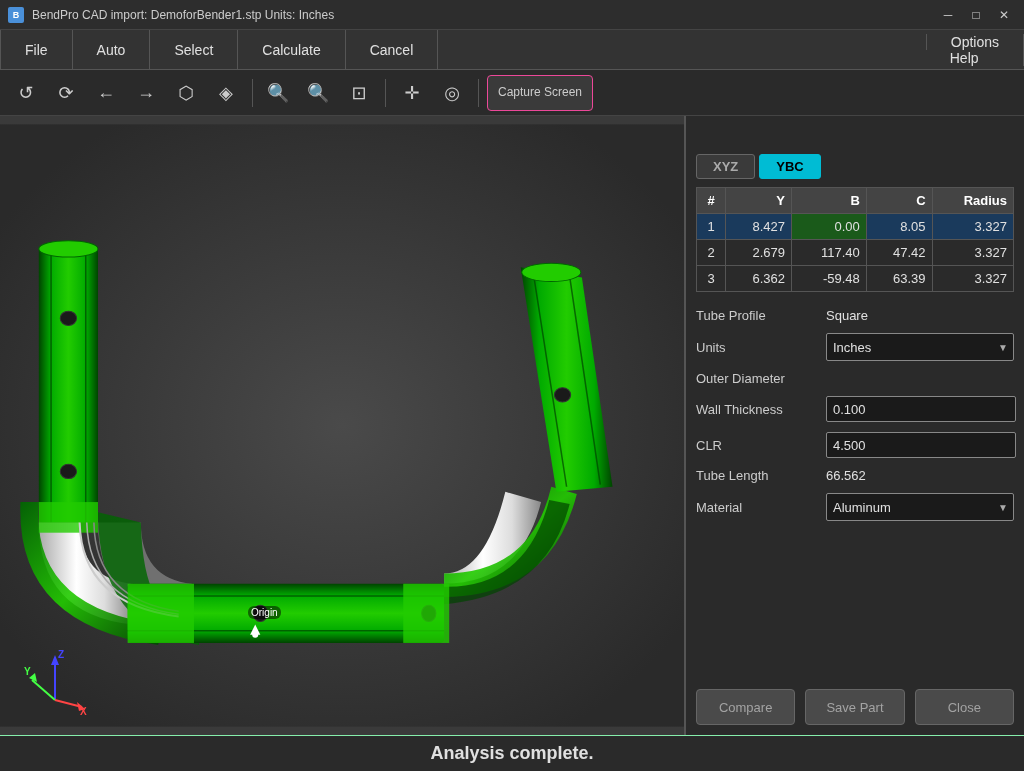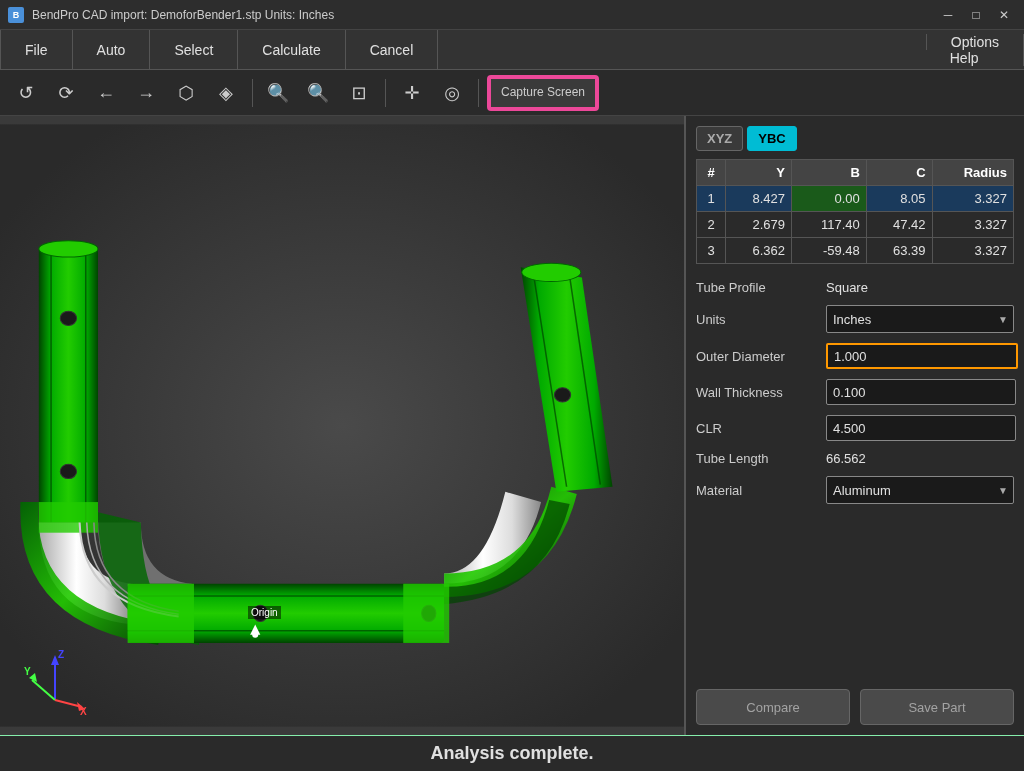--- a/index.html
+++ b/index.html
@@ -96,21 +96,21 @@
       display: flex; align-items: center; justify-content: center;
       font-size: 18px;
     }
     .toolbar-separator {
       width: 1px; height: 28px;
       background: #555;
       margin: 0 4px;
     }
     .capture-btn {
       background: #3a3a3a;
-      border: 4px solid #ec4899;
+      border: 1px solid #ec4899;
       border-radius: 4px;
       color: #ccc;
       padding: 4px 10px;
       cursor: pointer;
       font-size: 12px;
       height: 36px;
       line-height: 1.3;
       text-align: center;
     }
 
@@ -138,26 +138,27 @@
       padding: 10px;
     }
 
     
     #tabs-row {
       display: flex;
       gap: 4px;
       margin-bottom: 8px;
     }
     .tab-btn {
-      padding: 4px 10px;
+      padding: 4px 16px;
       border: 1px solid #666;
       border-radius: 3px;
       cursor: pointer;
       font-size: 13px;
       font-weight: bold;
+      margin-top: 28px;
     }
     .tab-btn.inactive {
       background: #3a3a3a;
       color: #aaa;
     }
     .tab-btn.active {
       background: #00bcd4;
       color: #000;
       border-color: #00bcd4;
     }
@@ -296,21 +297,21 @@
 
     
     #origin-label {
       position: absolute;
       left: 248px;
       top: 490px;
       font-size: 10px;
       color: white;
       background: rgba(0,0,0,0.5);
       padding: 1px 3px;
-      border-radius: 0;
+      border-radius: 6px;
     }
   </style>
 </head>
 <body>
 
 <div id="titlebar">
   <div class="app-icon">B</div>
   <span class="title-text">BendPro CAD import: DemoforBender1.stp  Units: Inches</span>
   <div class="window-controls">
     <button class="win-btn">─</button>
@@ -522,21 +523,20 @@
         <div class="select-wrapper">
           <select>
             <option>Inches</option>
             <option>Millimeters</option>
           </select>
         </div>
       </div>
 
       <div class="prop-row">
         <span class="prop-label">Outer Diameter</span>
-        <input class="prop-input highlighted" type="text" value="1.000" style="">
       </div>
 
       <div class="prop-row">
         <span class="prop-label">Wall Thickness</span>
         <input class="prop-input" type="text" value="0.100" style="">
       </div>
 
       <div class="prop-row">
         <span class="prop-label">CLR</span>
         <input class="prop-input" type="text" value="4.500" style="">
@@ -558,20 +558,21 @@
             <option>Titanium</option>
           </select>
         </div>
       </div>
 
     </div>
 
     <div id="bottom-buttons">
       <button class="action-btn">Compare</button>
       <button class="action-btn">Save Part</button>
+      <button class="action-btn">Close</button>
     </div>
 
   </div>
 </div>
 
 <div id="statusbar">
   <span>Analysis complete.</span>
 </div>
 
 </body></html>

